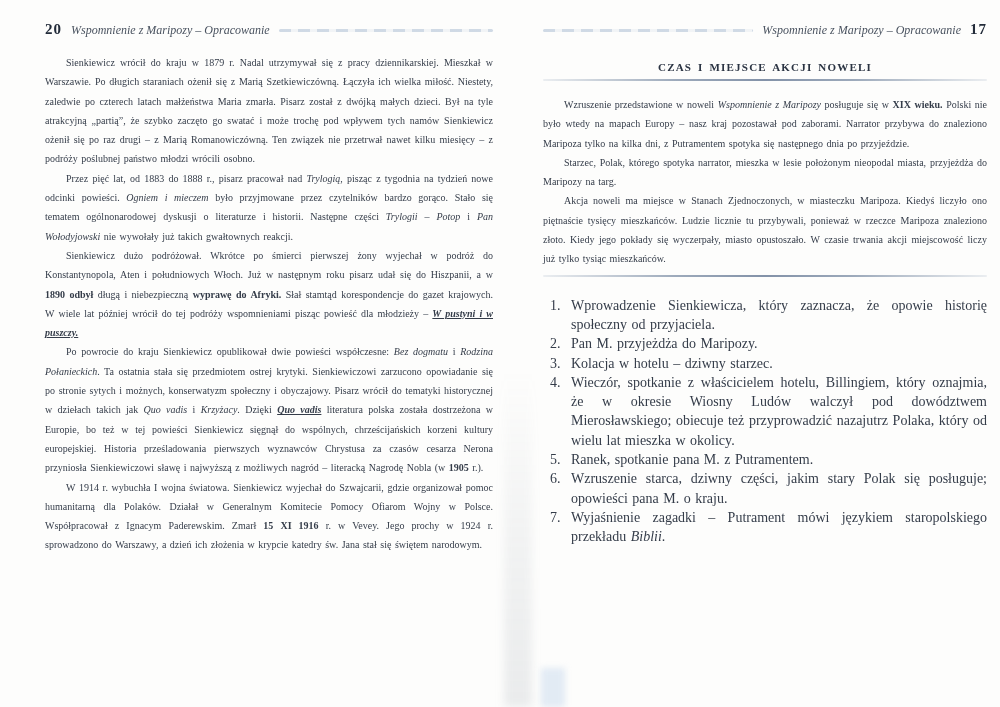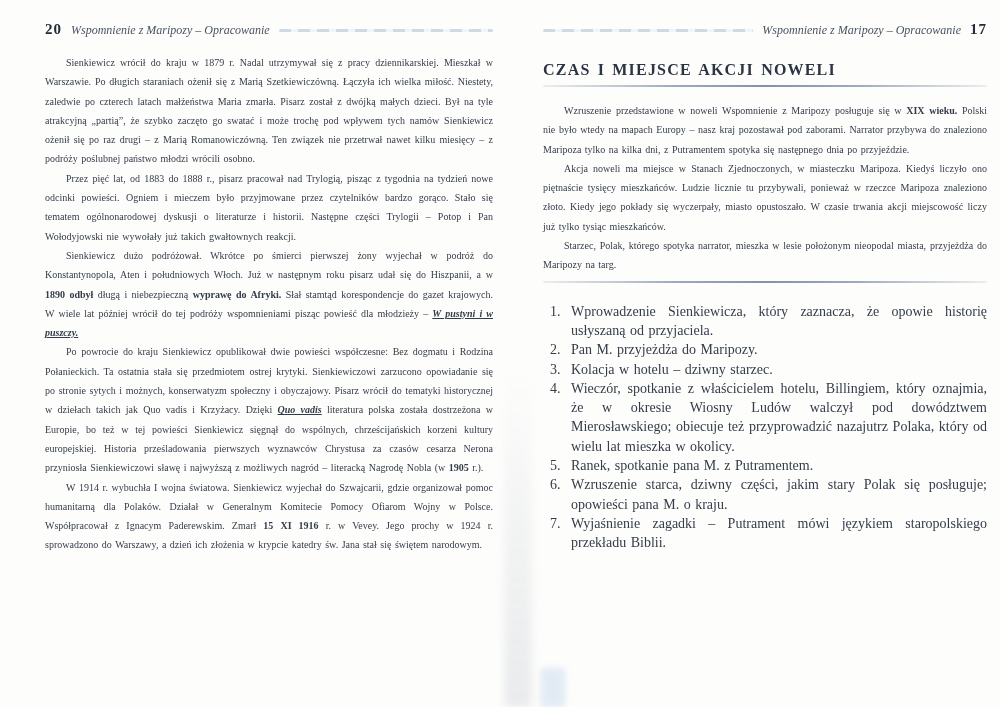--- a/index.html
+++ b/index.html
@@ -41,30 +41,30 @@
   
   .body-text{margin-top:15px;}
   .body-text p{
     margin:0;
     font-size:10px;line-height:19.3px;
     text-align:justify;
     text-indent:21px;
     color:#343c49;
     word-spacing:1px;
   }
-  .st-i{}
+  .st-i{font-style:italic;}
   .st-b{font-weight:bold;}
   .st-bi{font-weight:bold;font-style:italic;text-decoration:underline;}
 
   
   .section{margin-top:0;}
   .section-title{
-    text-align:left;
+    text-align:center;
     font-weight:bold;
-    font-size:16px;
+    font-size:11px;
     letter-spacing:1.2px;
     color:#2b3443;
     word-spacing:2px;
   }
   .sec1 .section-title{margin-top:23px;}
   .sec2 .section-title{margin-top:34px;}
   .title-rule{
     height:2px;margin-top:6px;
     background:linear-gradient(90deg,
       rgba(130,150,175,0.15) 0%,
@@ -134,31 +134,31 @@
       <span class="fade-rule"></span>
       <span class="running-title">Wspomnienie z Maripozy – Opracowanie</span>
       <span class="page-num">17</span>
     </div>
 
     <div class="section sec1">
       <div class="section-title">CZAS I MIEJSCE AKCJI NOWELI</div>
       <div class="title-rule"></div>
       <div class="body-text">
         <p><span>Wzruszenie przedstawione w noweli </span><span class="st-i">Wspomnienie z Maripozy</span><span> posługuje się w </span><span class="st-b">XIX wieku.</span><span> Polski nie było wtedy na mapach Europy – nasz kraj pozostawał pod zaborami. Narrator przybywa do znaleziono Maripoza tylko na kilka dni, z Putramentem spotyka się następnego dnia po przyjeździe.</span></p>
+        <p><span>Starzec, Polak, którego spotyka narrator, mieszka w lesie położonym nieopodal miasta, przyjeżdża do Maripozy na targ.</span></p>
         <p><span>Akcja noweli ma miejsce w Stanach Zjednoczonych, w miasteczku Maripoza. Kiedyś liczyło ono piętnaście tysięcy mieszkańców. Ludzie licznie tu przybywali, ponieważ w rzeczce Maripoza znaleziono złoto. Kiedy jego pokłady się wyczerpały, miasto opustoszało. W czasie trwania akcji miejscowość liczy już tylko tysiąc mieszkańców.</span></p>
-        <p><span>Starzec, Polak, którego spotyka narrator, mieszka w lesie położonym nieopodal miasta, przyjeżdża do Maripozy na targ.</span></p>
       </div>
     </div>
 
     <div class="section sec2">
       <div class="title-rule"></div>
       <div class="body-text">
         <div class="plan-item">
           <span class="num">1.</span>
-          <span class="item-text"><span>Wprowadzenie Sienkiewicza, który zaznacza, że opowie historię usłyszaną od przyjaciela.</span></span>
+          <span class="item-text"><span>Wprowadzenie Sienkiewicza, który zaznacza, że opowie historię społeczny od przyjaciela.</span></span>
         </div>
         <div class="plan-item">
           <span class="num">2.</span>
           <span class="item-text"><span>Pan M. przyjeżdża do Maripozy.</span></span>
         </div>
         <div class="plan-item">
           <span class="num">3.</span>
           <span class="item-text"><span>Kolacja w hotelu – dziwny starzec.</span></span>
         </div>
         <div class="plan-item">

